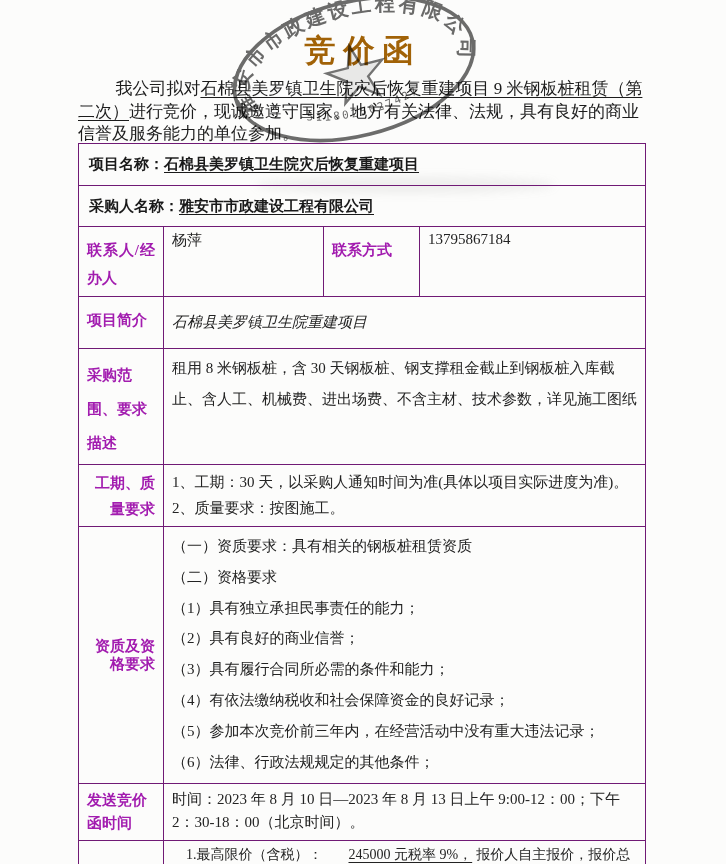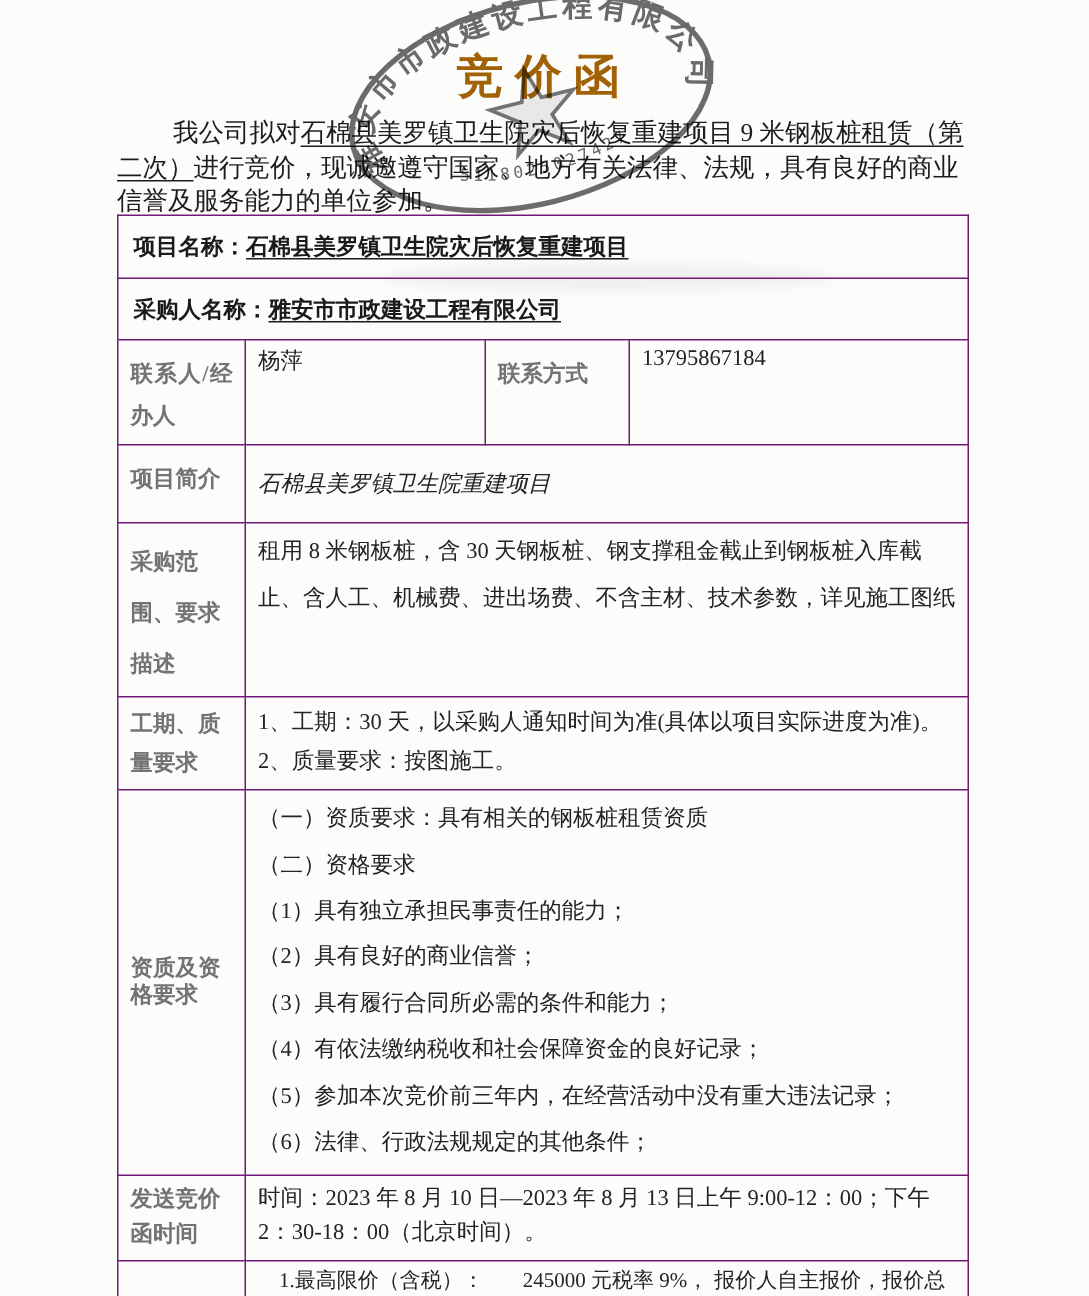--- a/index.html
+++ b/index.html
@@ -21,37 +21,37 @@
   .u{text-decoration:underline;text-underline-offset:3px;text-decoration-thickness:1px;}
   .doc-table{
     position:absolute;top:143px;left:78px;width:567px;
     border-collapse:collapse;table-layout:fixed;
     font-size:15px;color:#232323;
   }
   .doc-table td{
     border:1px solid #701a75;vertical-align:top;
     padding:4px 8px;overflow:hidden;
   }
-  td.lblcell{font-weight:bold;color:#737373;line-height:28px;padding-top:9px;}
-  td.center{text-align:left;vertical-align:middle;padding-top:4px;}
+  td.lblcell{font-weight:bold;color:#a21caf;line-height:28px;padding-top:9px;}
+  td.center{text-align:right;vertical-align:middle;padding-top:4px;}
   .inline-lbl{font-weight:bold;color:#1a1a1a;}
   .boldval{font-weight:bold;color:#1a1a1a;padding-right:14px;}
   td.fullrow{vertical-align:middle;padding-left:10px;}
   td.vmid{vertical-align:middle;font-style:italic;}
   .contact-lbl{line-height:30px;padding-top:8px;text-align:justify;}
   .valcell{padding-left:12px;padding-top:9px;}
   .scopecell{line-height:31px;padding-top:7px;}
   .durcell{line-height:26px;padding-top:7px;}
   .qualcell{padding:12px 8px 0 42px;line-height:30.8px;}
   .qualcell div{white-space:nowrap;}
   .timecell{line-height:23px;padding-top:5px;}
   .quotecell{font-size:14px;line-height:19px;padding-top:5px;}
   .quotecell p{margin:0;text-indent:14px;}
   .q-underline{
-    text-underline-offset:3px;
+    text-decoration:underline;text-underline-offset:3px;
     padding-left:26px;padding-right:4px;
   }
   .seal{
     position:absolute;left:222px;top:-4px;
     mix-blend-mode:multiply;opacity:.82;pointer-events:none;
   }
   .smudge{
     position:absolute;left:255px;top:176px;width:300px;height:18px;
     background:rgba(130,130,130,.10);filter:blur(4px);border-radius:50%;
   }

